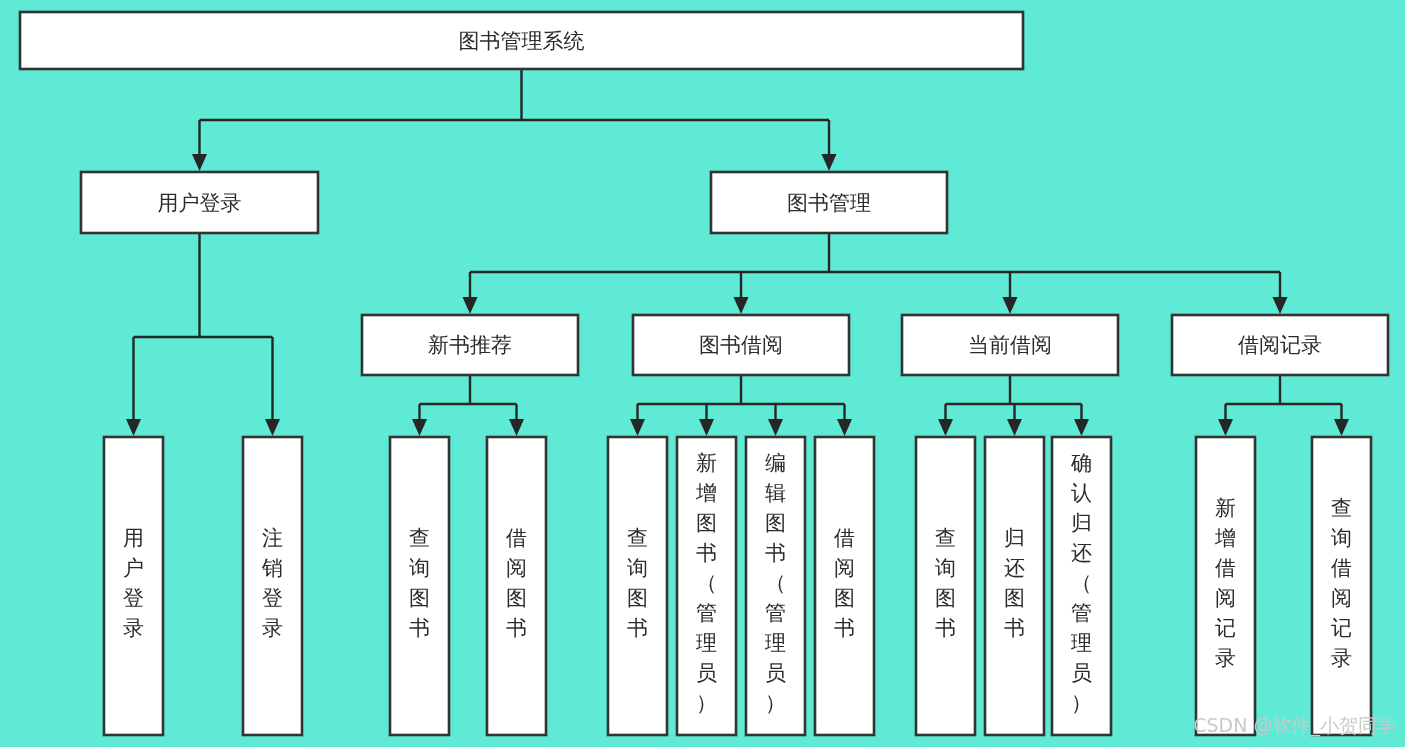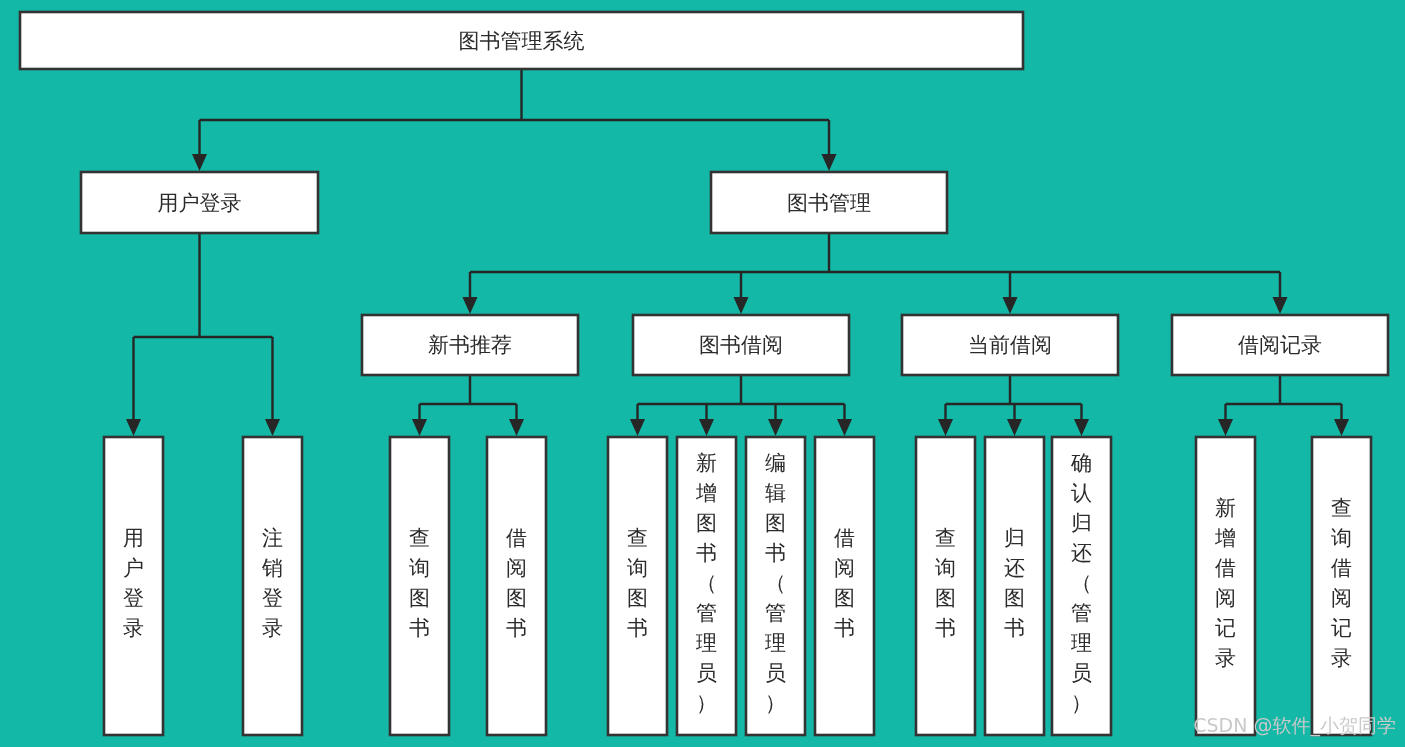--- a/index.html
+++ b/index.html
@@ -12,21 +12,21 @@
     width: 1405px;
     height: 747px;
     font-family: "DejaVu Sans", "Liberation Sans", sans-serif;
     overflow: hidden;
     position: relative;
   }
   #diagram-root {
     position: relative;
     width: 1405px;
     height: 747px;
-    background: #14b8a6;
+    background: #5eead4;
     text-decoration: underline;
   }
   svg.diagram-canvas {
     position: absolute;
     left: 0;
     top: 0;
     width: 1405px;
     height: 747px;
     display: block;
   }

